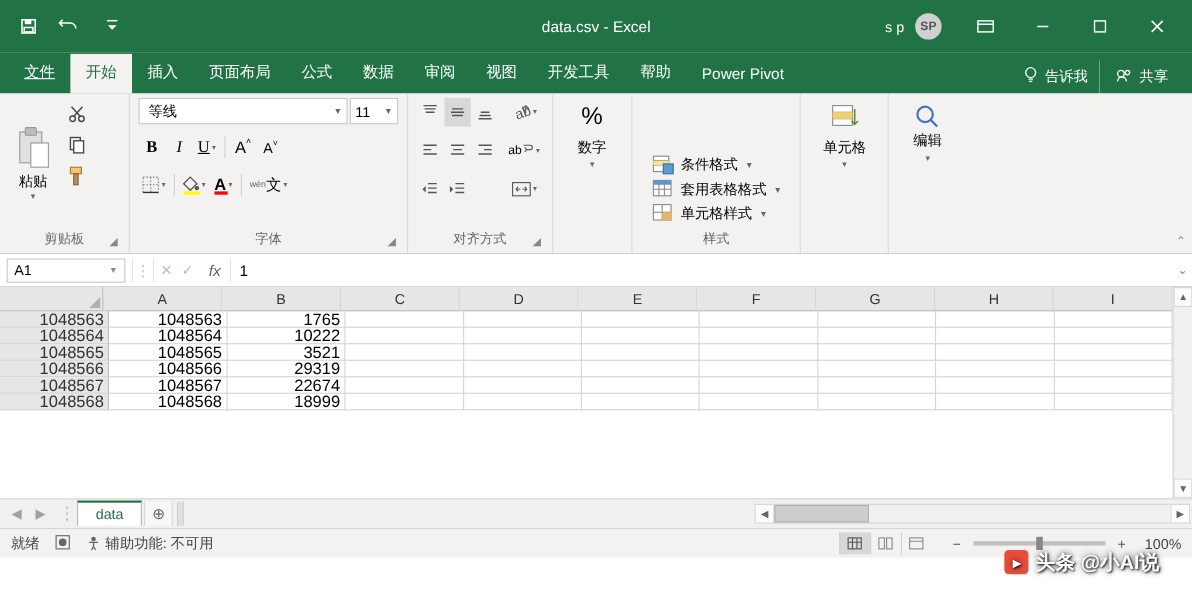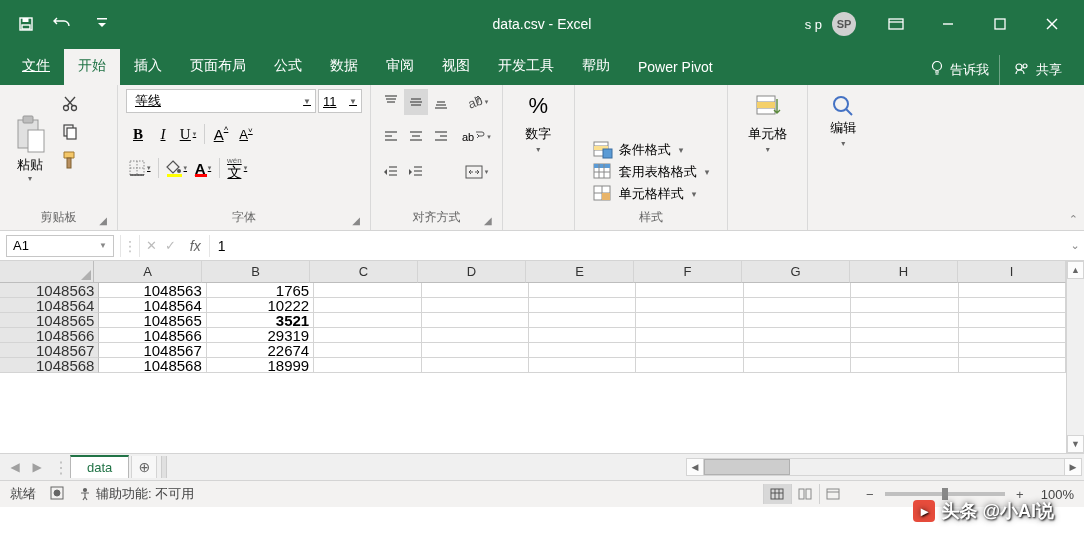--- a/index.html
+++ b/index.html
@@ -29,21 +29,21 @@
 .r-group { border-right: 1px solid #d9d9d9; padding: 4px 8px 2px; display: flex; flex-direction: column; position: relative; }
 .r-group-body { flex: 1; display: flex; }
 .r-group-label { text-align: center; font-size: 12px; color: #666; padding: 2px 0; position: relative; }
 .r-group-label .launcher { position: absolute; right: 0; bottom: 2px; font-size: 10px; color: #888; cursor: pointer; padding: 0 2px; }
 
 .clip-main { display: flex; flex-direction: column; align-items: center; justify-content: center; padding: 2px 6px; cursor: pointer; }
 .clip-main svg { margin-bottom: 2px; }
 .clip-side { display: flex; flex-direction: column; gap: 2px; padding: 2px 4px; }
 .clip-side .s { width: 28px; height: 26px; display: flex; align-items: center; justify-content: center; cursor: pointer; }
 
-.font-body { display: flex; flex-direction: column; gap: 2px; width: 236px; text-decoration: underline; }
+.font-body { display: flex; flex-direction: column; gap: 2px; width: 236px; }
 .font-row1 { display: flex; gap: 2px; }
 .font-select { flex: 1; background: #fff; border: 1px solid #c6c6c6; height: 24px; display: flex; align-items: center; padding: 0 4px 0 8px; font-size: 13px; }
 .size-select { width: 44px; background: #fff; border: 1px solid #c6c6c6; height: 24px; display: flex; align-items: center; padding: 0 4px; font-size: 13px; }
 .select-arrow { margin-left: auto; font-size: 8px; color: #666; }
 .font-row2, .font-row3 { display: flex; gap: 1px; align-items: center; }
 .rbtn { min-width: 24px; height: 26px; display: flex; align-items: center; justify-content: center; cursor: pointer; padding: 0 3px; position: relative; }
 .rbtn.split::after { content: '▾'; font-size: 7px; color: #666; margin-left: 2px; }
 .rbtn .ul-bar, .rbtn .col-bar { position: absolute; bottom: 4px; left: 4px; right: 8px; height: 3px; }
 .sep-v { width: 1px; height: 20px; background: #d0d0d0; margin: 0 3px; }
 
@@ -287,21 +287,21 @@
                 <path d="M13 9 a2 2 0 0 1 0 4 a2 2 0 0 1 0 -4" fill="#555"></path>
               </svg>
               <div class="col-bar" style="background:#ffff00"></div>
             </div>
           <div class="rbtn split">
               <span style="font-size:15px;font-weight:bold">A</span>
               <div class="col-bar" style="background:#ff0000"></div>
             </div>
           <div class="sep-v"></div>
           <div class="rbtn split">
-              <span style="display:flex;flex-direction:column;align-items:center;line-height:1">
+              <span style="display:flex;flex-direction:row;align-items:center;line-height:1">
                 <span style="font-size:8px;color:#666">wén</span>
                 <span style="font-size:14px">文</span>
               </span>
             </div>
         </div>
       </div>
     </div>
     <div class="r-group-label"><span>字体</span><span class="launcher">◢</span></div>
   </div>
 
@@ -538,21 +538,21 @@
           <div class="cell" style="width: 108px;"></div>
           <div class="cell" style="width: 108px;"></div>
           <div class="cell" style="width: 108px;"></div>
           <div class="cell" style="width: 108px;"></div>
           <div class="cell" style="width: 108px;"></div>
           <div class="cell" style="width: 108px;"></div>
         </div>
         <div class="grid-row">
           <div class="row-hdr">1048565</div>
           <div class="cell" style="width: 108px;">1048565</div>
-          <div class="cell" style="width: 108px; font-weight: bold;">3521</div>
+          <div class="cell" style="width: 108px;">3521</div>
           <div class="cell" style="width: 108px;"></div>
           <div class="cell" style="width: 108px;"></div>
           <div class="cell" style="width: 108px;"></div>
           <div class="cell" style="width: 108px;"></div>
           <div class="cell" style="width: 108px;"></div>
           <div class="cell" style="width: 108px;"></div>
           <div class="cell" style="width: 108px;"></div>
         </div>
         <div class="grid-row">
           <div class="row-hdr">1048566</div>

